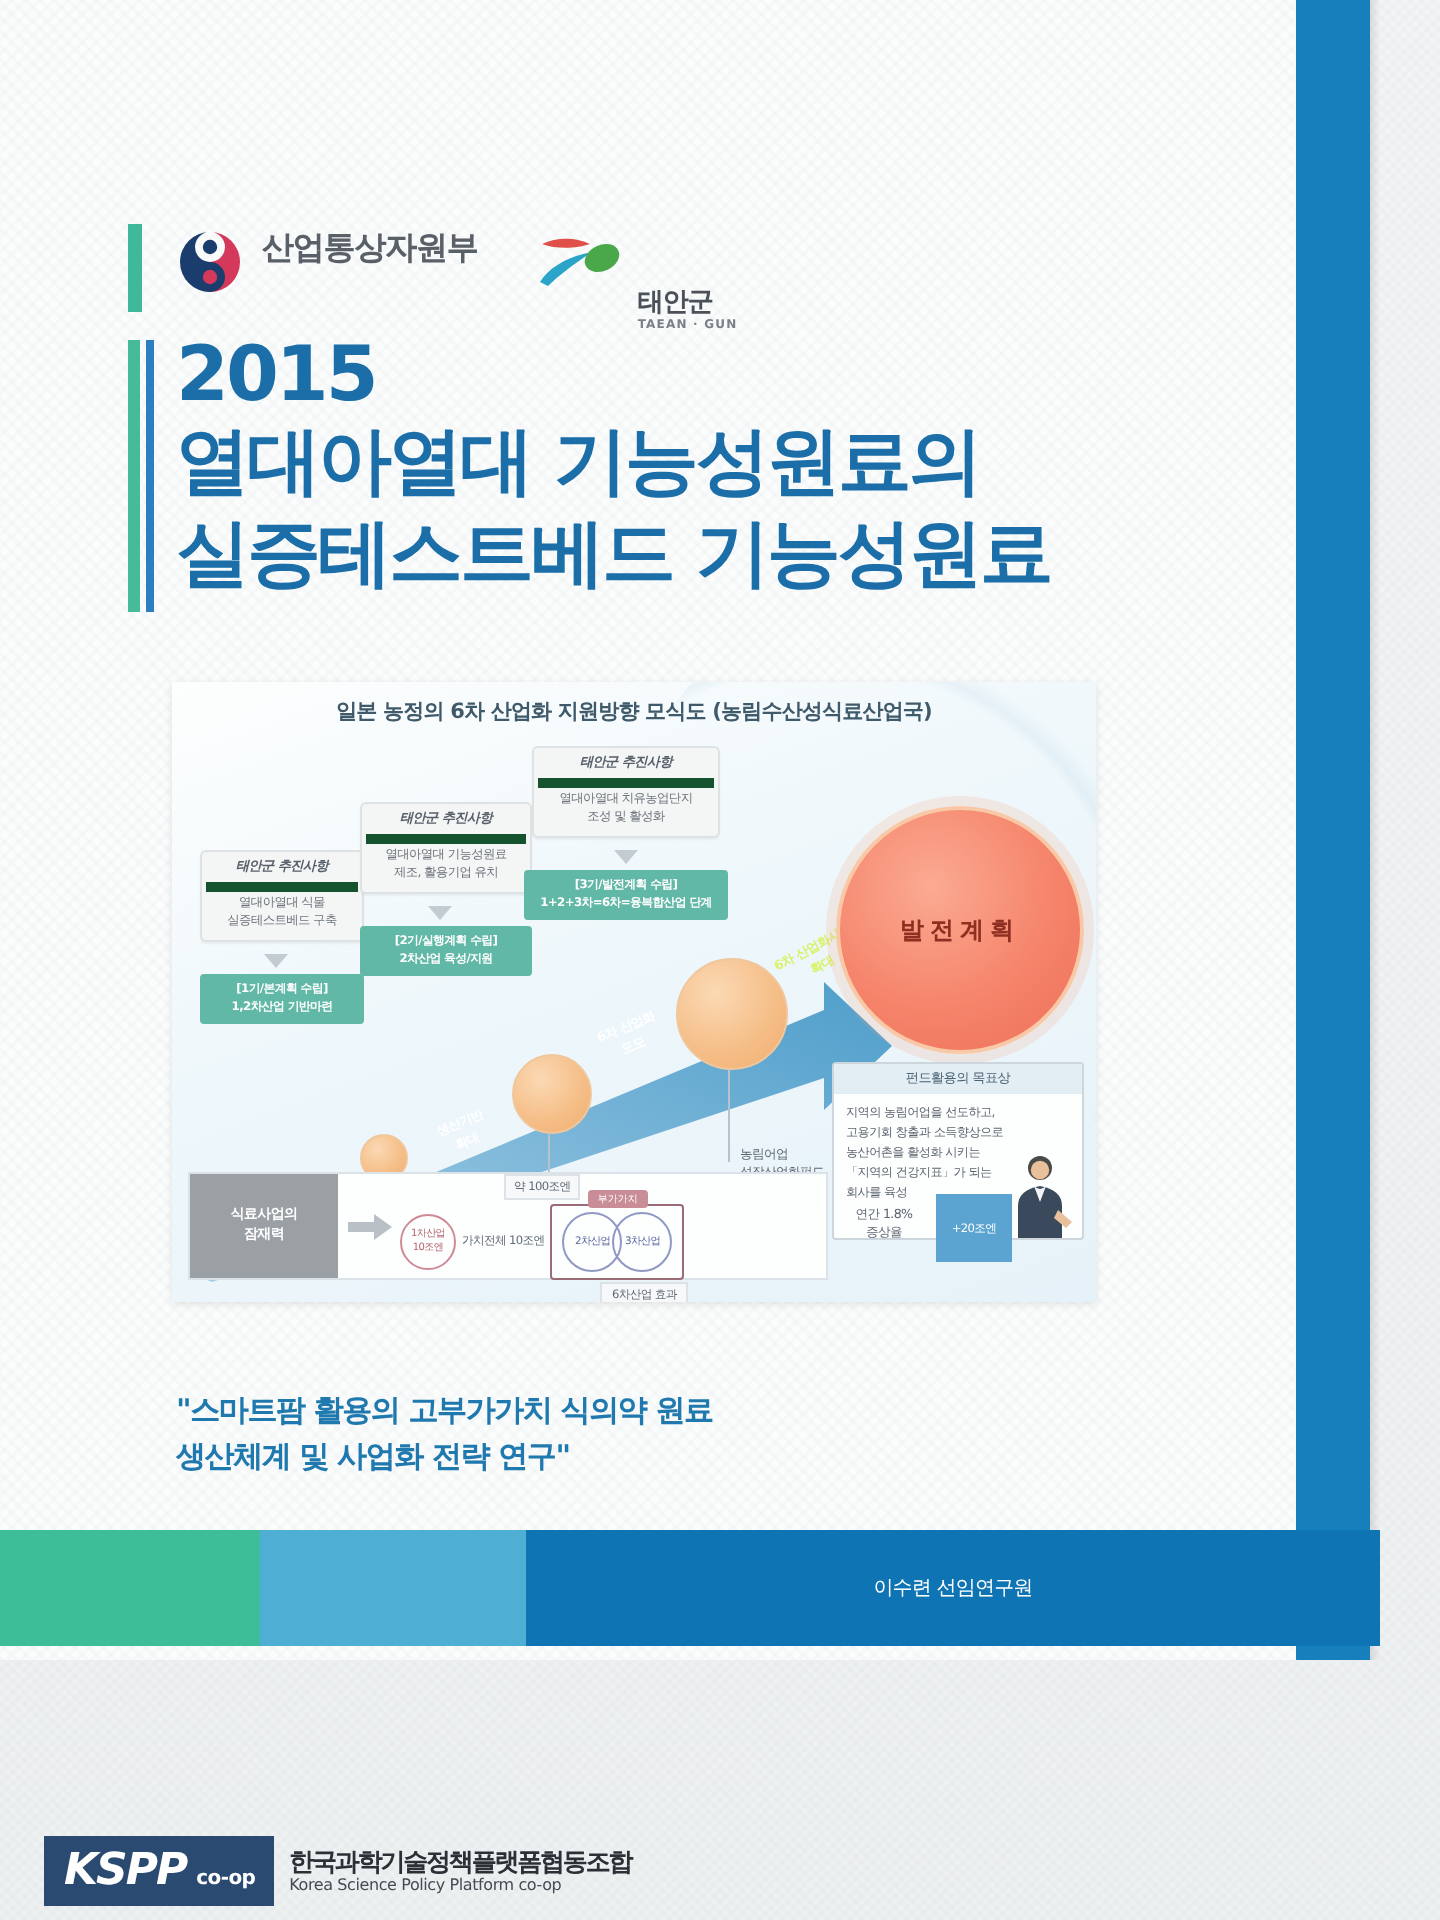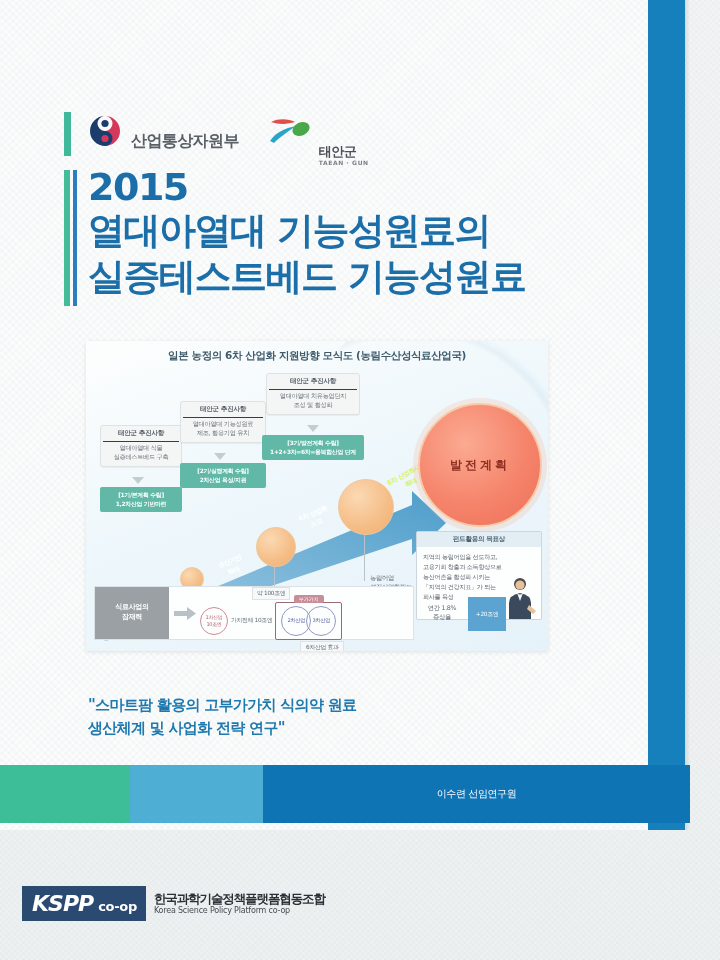--- a/index.html
+++ b/index.html
@@ -39,21 +39,21 @@
 
   
   .logo-row {
     position: absolute; left: 64px; top: 108px;
     display: flex; align-items: center; gap: 26px; height: 50px;
   }
   .logo-accent {
     position: absolute; left: 64px; top: 112px;
     width: 7px; height: 44px; background: #3fb99a;
   }
-  .motie { display: flex; align-items: flex-end; gap: 9px; margin-left: 24px; }
+  .motie { display: flex; align-items: flex-start; gap: 9px; margin-left: 24px; }
   .motie-text {
     font-size: 16px; font-weight: 700; color: #5a6068; letter-spacing: -0.6px;
   }
   .taean { display: flex; align-items: center; gap: 6px; }
   .taean-mark { width: 48px; height: 32px; position: relative; }
   .taean-text-wrap { line-height: 1.0; margin-top: 44px; }
   .taean-kr { font-size: 13px; font-weight: 700; color: #4b5158; letter-spacing: -0.5px; }
   .taean-en { font-size: 6px; font-weight: 700; color: #7b8087; letter-spacing: 0.6px; margin-top: 2px; }
 
   
@@ -86,21 +86,21 @@
     font-size: 10.5px; font-weight: 700; color: #3f5a6b; letter-spacing: -0.4px;
   }
 
   .gbox {
     position: absolute; background: #f4f5f5; border: 1px solid #dfe2e3;
     border-radius: 3px; text-align: center; padding: 3px 2px 4px;
     box-shadow: 0 1px 1px rgba(0,0,0,.05);
   }
   .gbox .hd {
     font-size: 6.6px; color: #57606a; font-weight: 700; letter-spacing: -0.3px;
-    padding-bottom: 3px; margin-bottom: 2px; border-bottom: 1px solid #14532d;
+    padding-bottom: 3px; margin-bottom: 2px; border-bottom: 5px solid #14532d; font-style: italic;
   }
   .gbox .bd { font-size: 6.2px; color: #6c757d; line-height: 1.45; letter-spacing: -0.3px; }
 
   .tbox {
     position: absolute; background: #61b8a6; border-radius: 2px;
     text-align: center; padding: 4px 2px; color: #ffffff;
     font-size: 5.9px; line-height: 1.45; letter-spacing: -0.3px; font-weight: 600;
   }
   .darrow {
     position: absolute; width: 0; height: 0;
@@ -136,21 +136,21 @@
   }
   .redcircle span {
     font-size: 12px; font-weight: 700; color: #8e2f22; letter-spacing: 3px;
   }
 
   .fundbox {
     position: absolute; left: 330px; top: 190px; width: 126px;
     border: 1px solid #ccd6dc; background: #fdfefe; border-radius: 2px; overflow: hidden;
   }
   .fundbox .fh {
-    background: #e3eef4; text-align: center; font-size: 6.6px; font-weight: 700;
+    background: #e3eef4; text-align: center; font-size: 6.6px; font-weight: 400;
     color: #4a6272; padding: 3px 0; letter-spacing: -0.3px;
   }
   .fundbox .fb {
     font-size: 6.1px; color: #5c6670; line-height: 1.65; padding: 5px 6px 16px;
     letter-spacing: -0.3px; position: relative; min-height: 72px;
   }
   .person {
     position: absolute; right: 4px; bottom: 0; width: 34px; height: 44px;
   }
 
@@ -203,27 +203,27 @@
   .band-b { width: 133px; background: #4eaed4; }
   .band-d { flex: 1; background: #0f74b4; position: relative; }
   .presenter {
     position: absolute; left: 0; top: 0; width: 100%; height: 100%;
     display: flex; align-items: center; justify-content: center;
     color: #ffffff; font-size: 10px; letter-spacing: -0.4px;
   }
 
   
   .footer { position: absolute; left: 0; top: 830px; width: 720px; height: 130px; }
-  .kspp { position: absolute; left: 22px; top: 56px; display: flex; align-items: center; }
+  .kspp { position: absolute; left: 22px; top: 88px; display: flex; align-items: center; }
   .kspp-mark {
     background: #2b4a72; color: #fff; padding: 5px 9px 5px 10px;
     display: flex; align-items: baseline; gap: 5px;
   }
   .kspp-mark .k { font-size: 22px; font-weight: 700; letter-spacing: -1px; font-style: italic; }
-  .kspp-mark .coop { font-size: 13px; font-weight: 700; letter-spacing: -0.3px; text-align: right; }
+  .kspp-mark .coop { font-size: 10px; font-weight: 700; letter-spacing: -0.3px; text-align: right; }
   .kspp-txt { margin-left: 8px; line-height: 1.15; }
   .kspp-kr { font-size: 12.5px; font-weight: 700; color: #2b3036; letter-spacing: -1.1px; }
   .kspp-en { font-size: 8px; color: #444b52; letter-spacing: -0.2px; }
 </style>
 </head>
 <body>
 
 <div class="page">
 
   <div class="sheet"></div>

